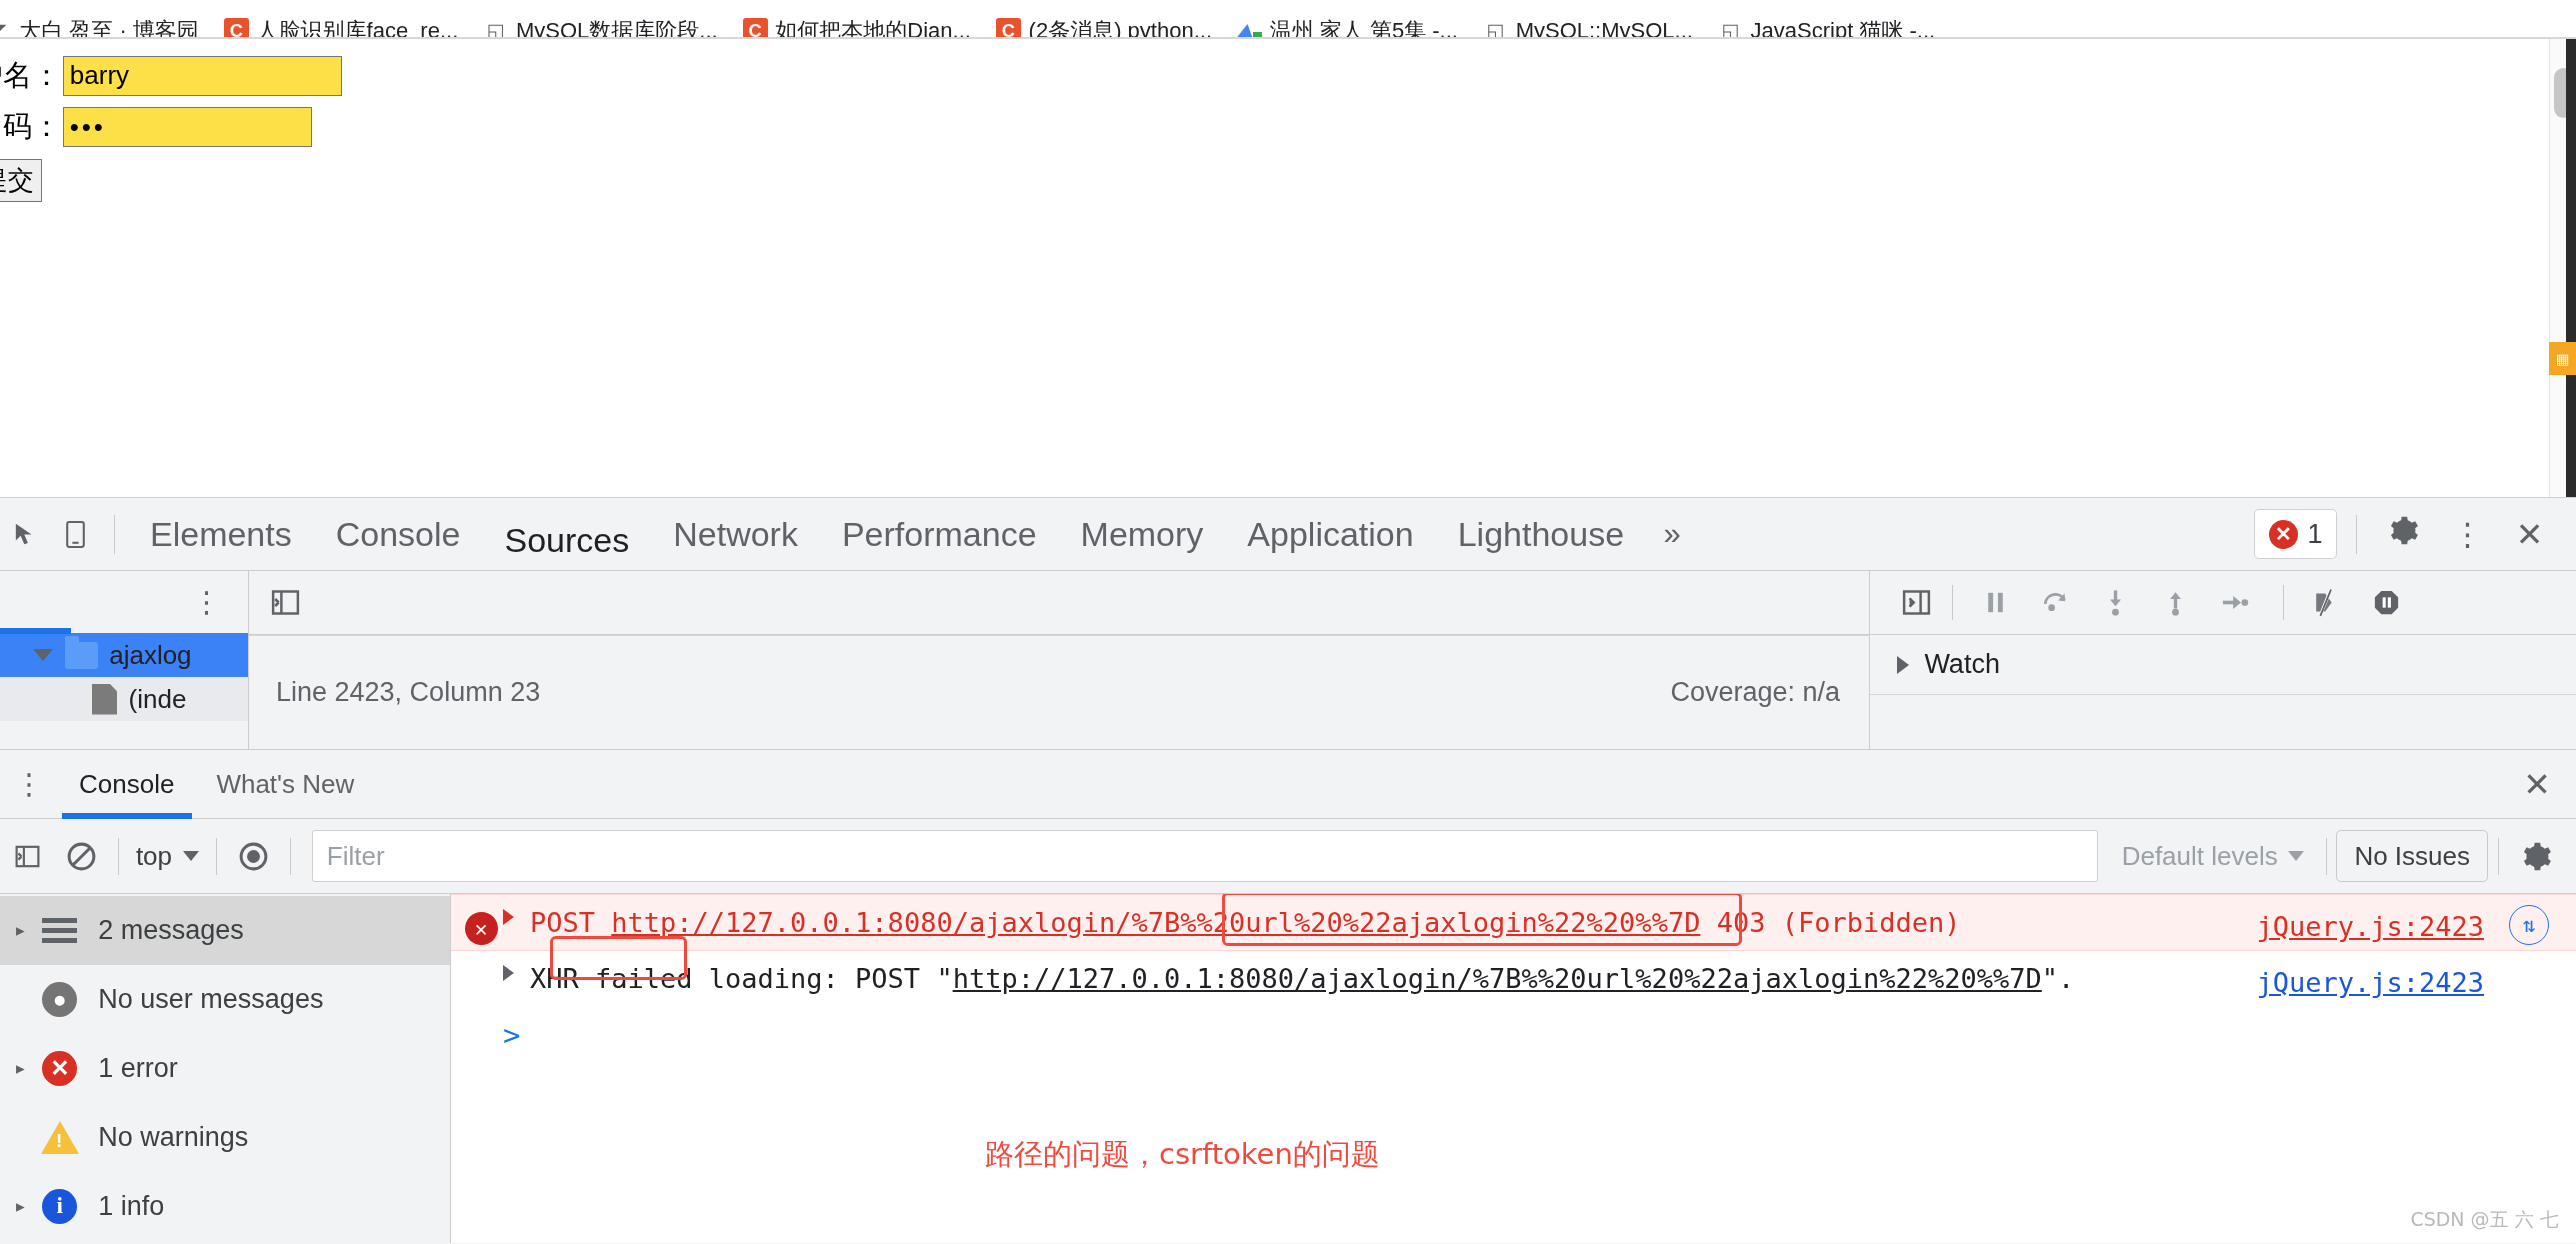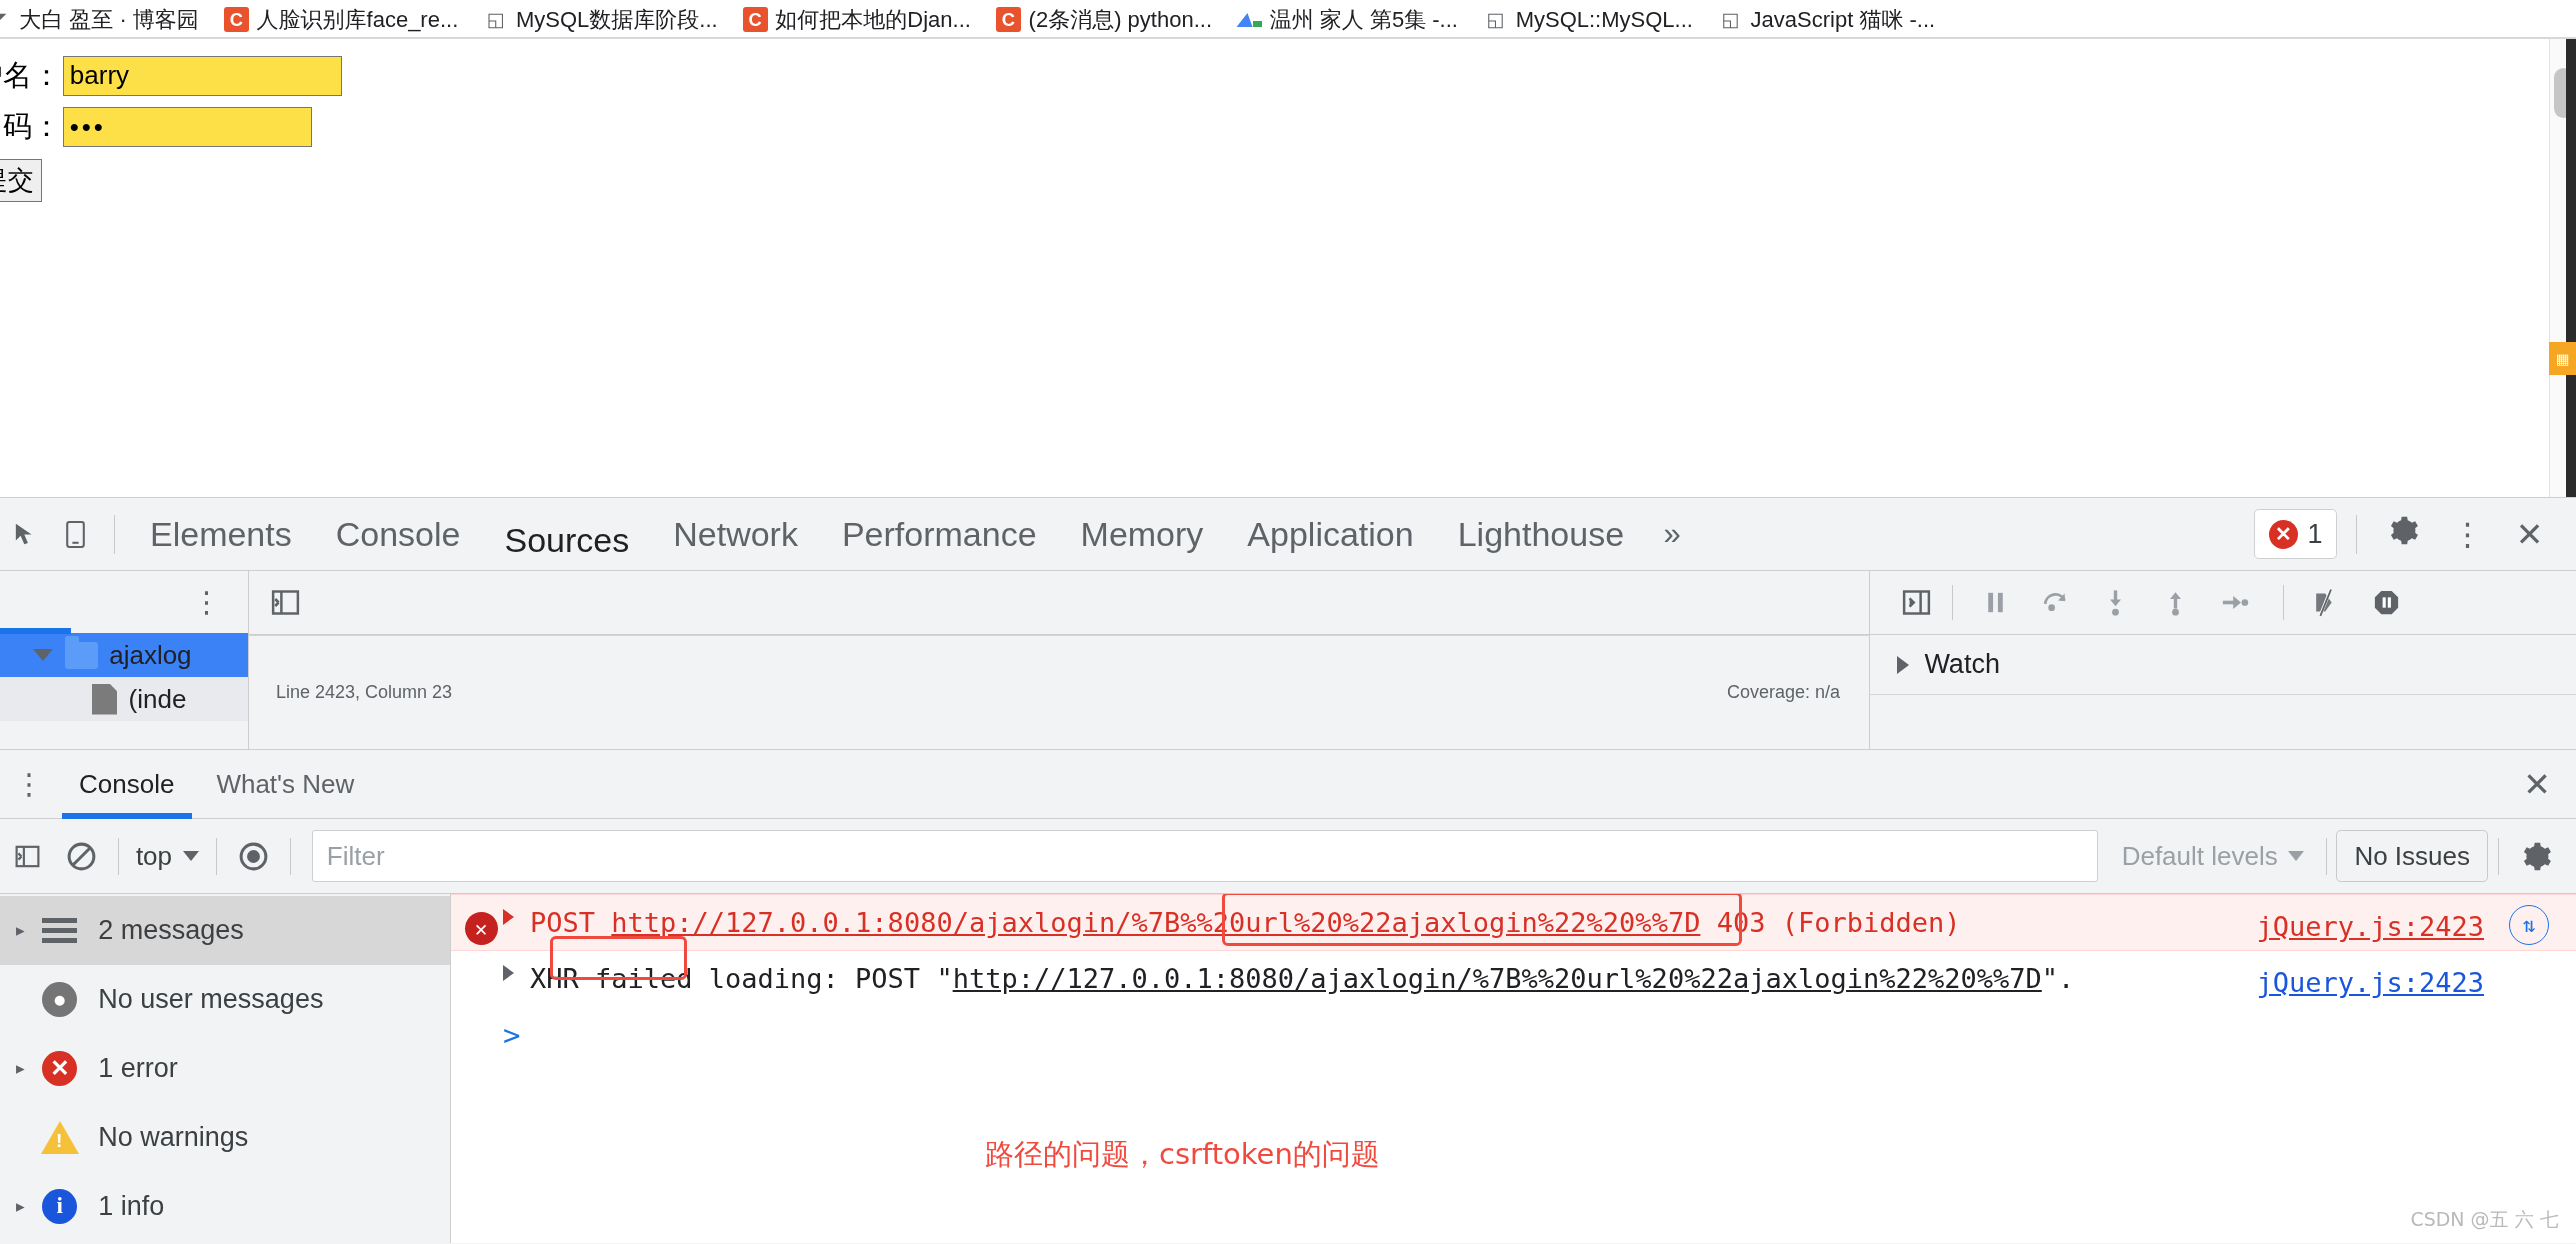--- a/index.html
+++ b/index.html
@@ -8,21 +8,21 @@
     margin: 0; padding: 0;
     width: 2576px; height: 1245px;
     overflow: hidden;
     background: #ffffff;
     font-family: "Liberation Sans", sans-serif;
   }
   #root { position: relative; width: 2576px; height: 1245px; }
 
   
   .bookmarks-bar {
-    position: absolute; left: 0; top: 0;
+    position: absolute; left: 0; top: 11px;
     width: 2576px; height: 39px;
     background: #ffffff;
     display: flex; align-items: center;
     overflow: hidden;
     white-space: nowrap;
   }
   .bm {
     display: flex; align-items: center;
     height: 39px;
     margin-right: 25px;
@@ -323,21 +323,21 @@
     color: #5f6368; cursor: pointer;
   }
   .src-statusbar {
     flex: 1;
     display: flex; align-items: center;
     justify-content: space-between;
     padding: 0 29px 0 27px;
     background: #f1f3f4;
     border-top: 1.9px solid #d5d5d5;
   }
-  .status-text { font-size: 18px; color: #5f6368; }
+  .status-text { font-size: 27px; color: #5f6368; }
 
   .src-debugger {
     width: 707px;
     border-left: 1px solid #cdcdcd;
     display: flex; flex-direction: column;
     background: #f1f3f4;
   }
   .dbg-toolbar {
     height: 64px;
     display: flex; align-items: center;

